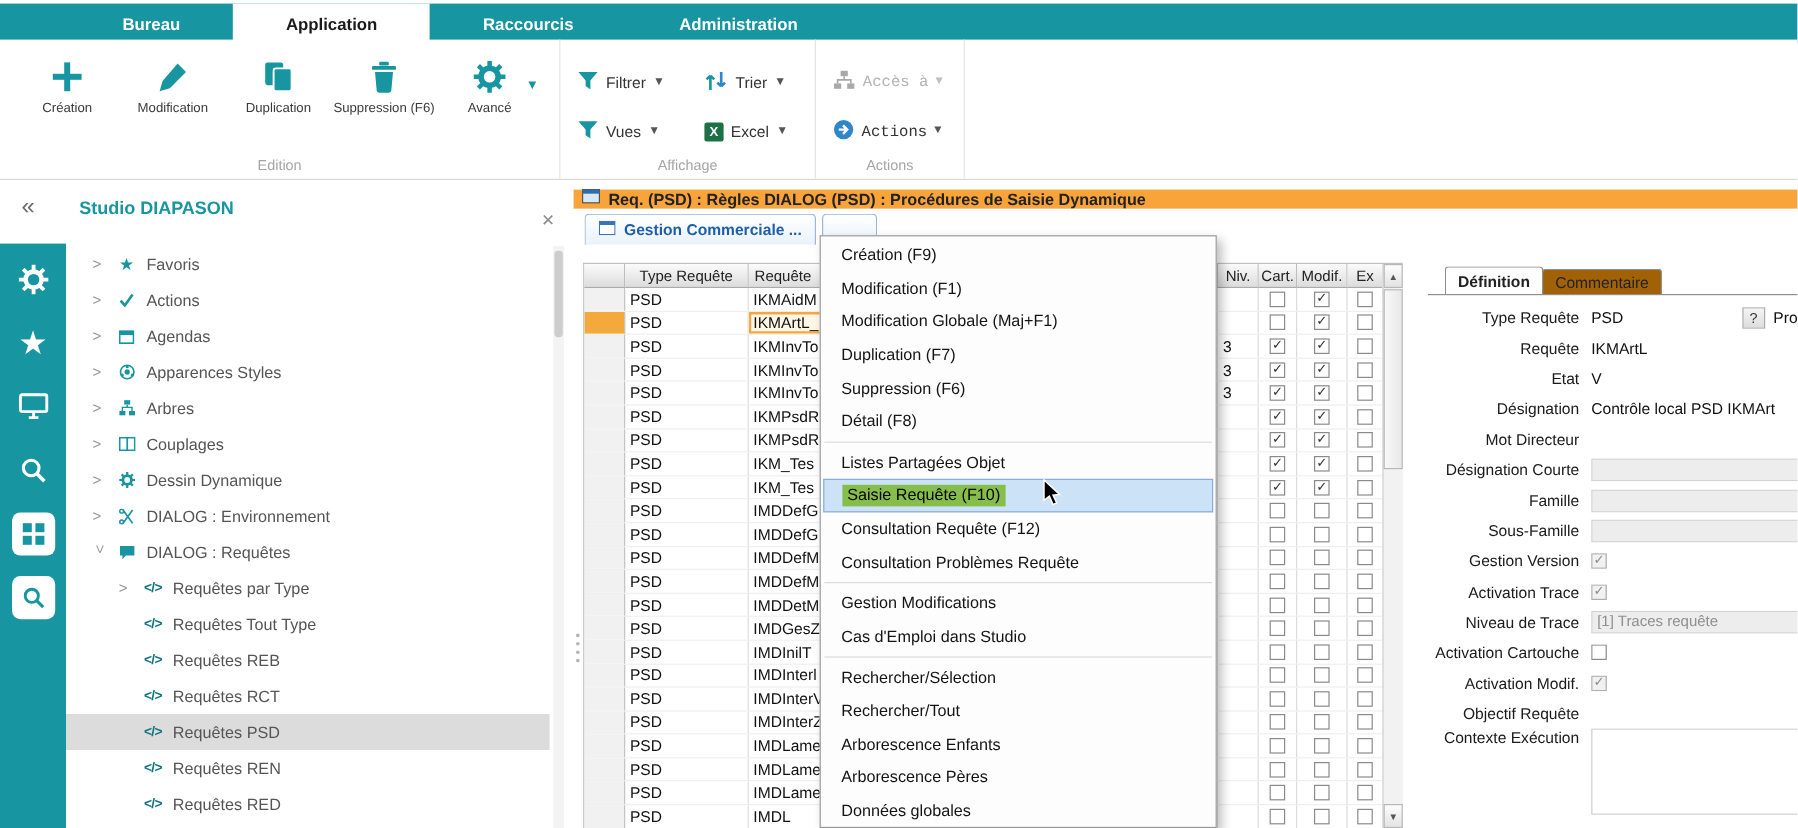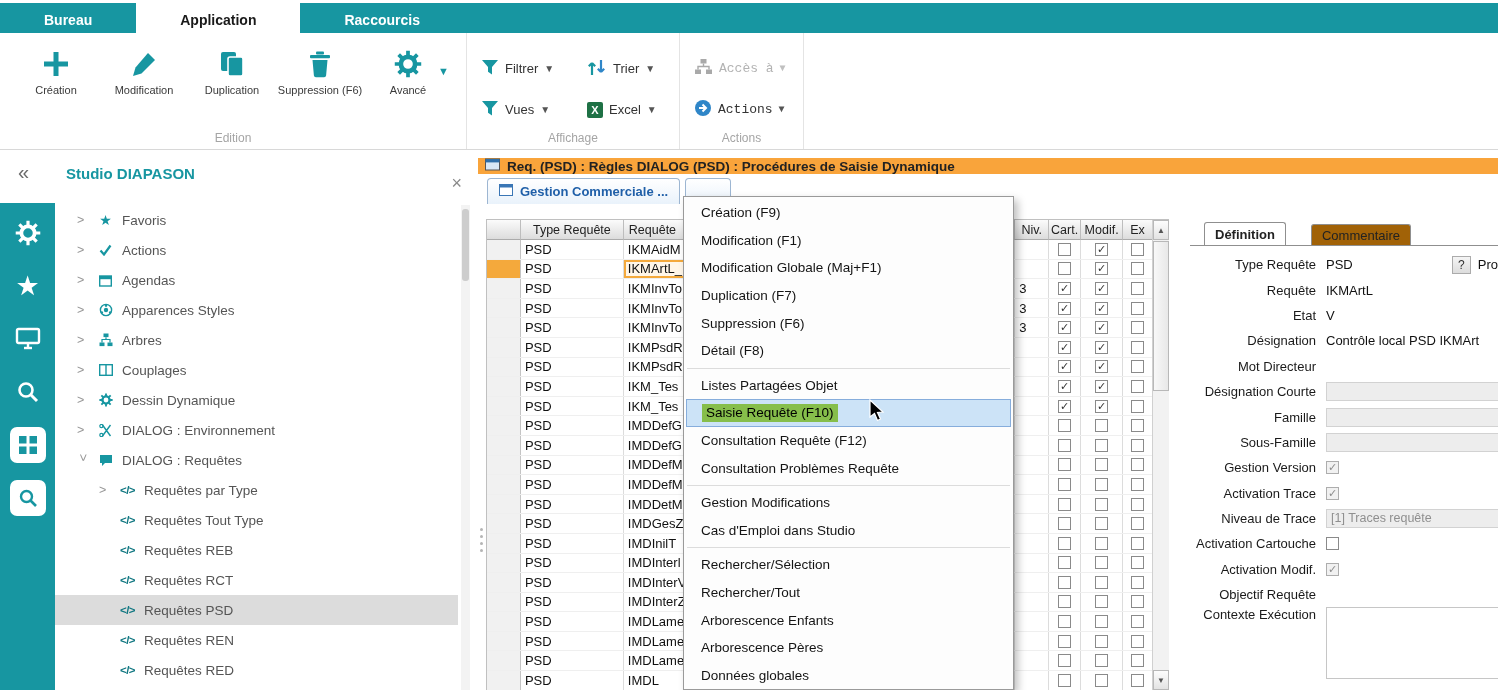--- a/index.html
+++ b/index.html
@@ -1,21 +1,21 @@
 <!DOCTYPE html>
 <html><head>
 <meta charset="utf-8">
 <style>
   * { box-sizing: border-box; margin: 0; padding: 0; }
   html, body { width: 1498px; height: 690px; overflow: hidden; background: #fff;
     font-family: "Liberation Sans", sans-serif; position: relative; }
 
   
   .menubar { position: absolute; top: 3px; left: 0; right: 0; height: 33px; background: #1796A1;
-    display: flex; }
+    display: flex; padding-left: 58px; }
   .menu-tab { display: flex; align-items: center; padding: 0 44px; color: #fff; font-weight: bold;
     font-size: 14px; cursor: default; }
   .menu-tab.active { background: #fff; color: #1a1a1a; }
 
   
   .ribbon { position: absolute; top: 33px; left: 0; right: 0; height: 117px; background: #fff;
     border-bottom: 1px solid #d8d8d8; display: flex; }
   .rb-group { position: relative; border-right: 1px solid #e4e4e4; height: 100%; }
   .g-edition { width: 467px; display: flex; padding: 6px 4px 0 12px; }
   .g-affichage { width: 213px; }
@@ -96,21 +96,21 @@
   .vscroll { position: absolute; top: 0; right: 0; bottom: 0; width: 17px; background: #f2f2f2;
     border-left: 1px solid #d0d0d0; }
   .vs-btn { height: 20px; background: linear-gradient(#fdfdfd, #e3e3e3); border: 1px solid #b8b8b8;
     display: flex; align-items: center; justify-content: center; font-size: 8px; color: #555; }
   .vs-btn.down { position: absolute; bottom: 0; left: 0; right: 0; }
   .vs-thumb { position: absolute; top: 21px; left: 0; right: 0; height: 150px;
     background: linear-gradient(90deg, #f8f8f8, #e8e8e8); border: 1px solid #b8b8b8; }
 
   
   .detail { position: absolute; left: 712px; top: 52px; right: 0; bottom: 0; }
-  .dtabs { display: flex; padding: 12px 0 0 14px; position: relative; z-index: 2; gap: 26px; }
+  .dtabs { display: flex; padding: 12px 0 0 14px; position: relative; z-index: 2; }
   .dtab { height: 21px; padding: 0 10px; display: flex; align-items: center; font-size: 13px; color: #222;
     background: #a16207; border: 1px solid #8f8f8f; border-bottom: none; border-radius: 3px 3px 0 0;
     margin-right: -1px; margin-top: 2px; cursor: default; }
   .dtab.active { font-weight: bold; height: 23px; margin-top: 0; background: #fff; z-index: 3; }
   .dfields { position: absolute; top: 35px; left: 0; right: 0; bottom: 0; border-top: 1px solid #8f8f8f;
     padding-top: 6px; background: #fff; }
   .drow { display: flex; align-items: center; height: 25.4px; padding-left: 2px; }
   .drow.top { align-items: flex-start; }
   .dlabel { width: 124px; text-align: right; font-size: 13px; color: #1a1a1a; flex-shrink: 0; white-space: nowrap; }
   .dval { margin-left: 10px; font-size: 13px; color: #111; display: flex; align-items: center; flex: 1;
@@ -138,20 +138,21 @@
 
   .cursor { position: absolute; left: 869px; top: 399px; z-index: 99; pointer-events: none; }
 </style>
 </head>
 <body>
 
 <div class="menubar">
   <div class="menu-tab">Bureau</div>
   <div class="menu-tab active">Application</div>
   <div class="menu-tab">Raccourcis</div>
+  <div class="menu-tab">Administration</div>
 </div>
 
 <div class="ribbon">
   <div class="rb-group g-edition">
     <div class="rb-big">
       <span class="rb-icon">
         <svg width="30" height="30">
             <rect x="12.5" y="3" width="5" height="24" fill="#1796A1"></rect>
             <rect x="3" y="12.5" width="24" height="5" fill="#1796A1"></rect>
           </svg>

